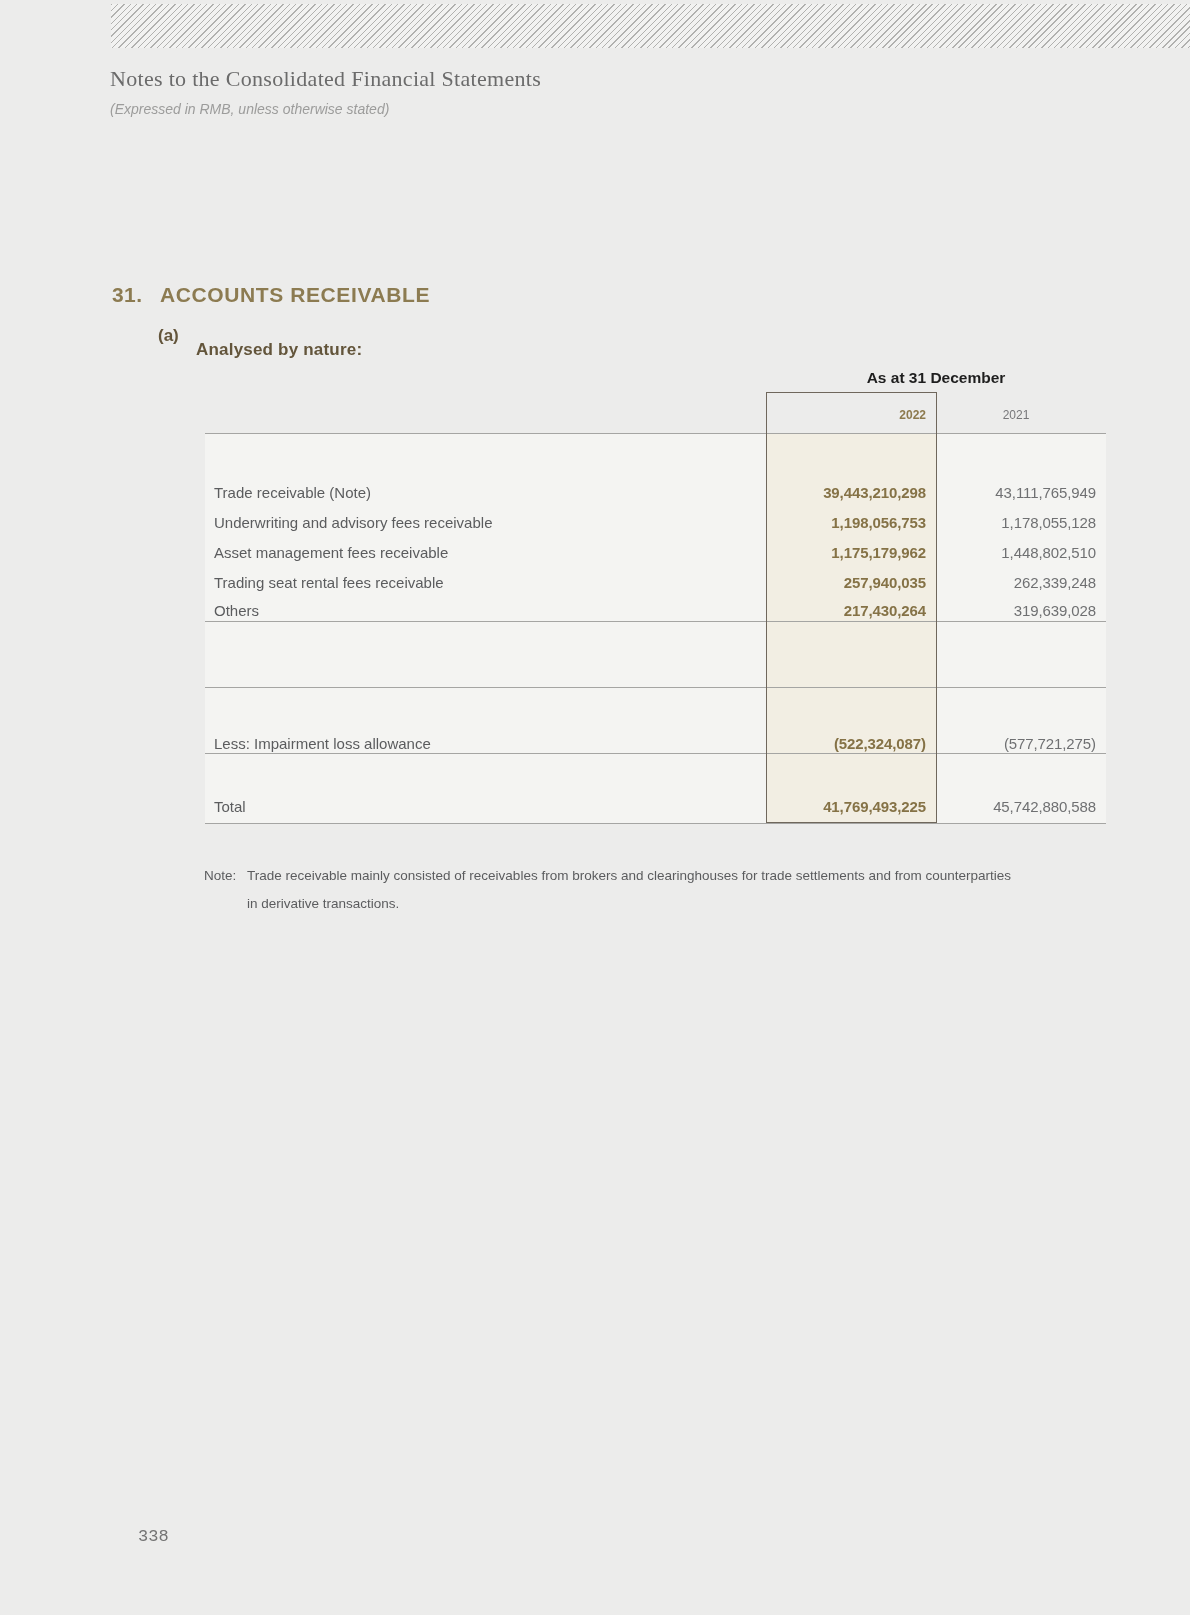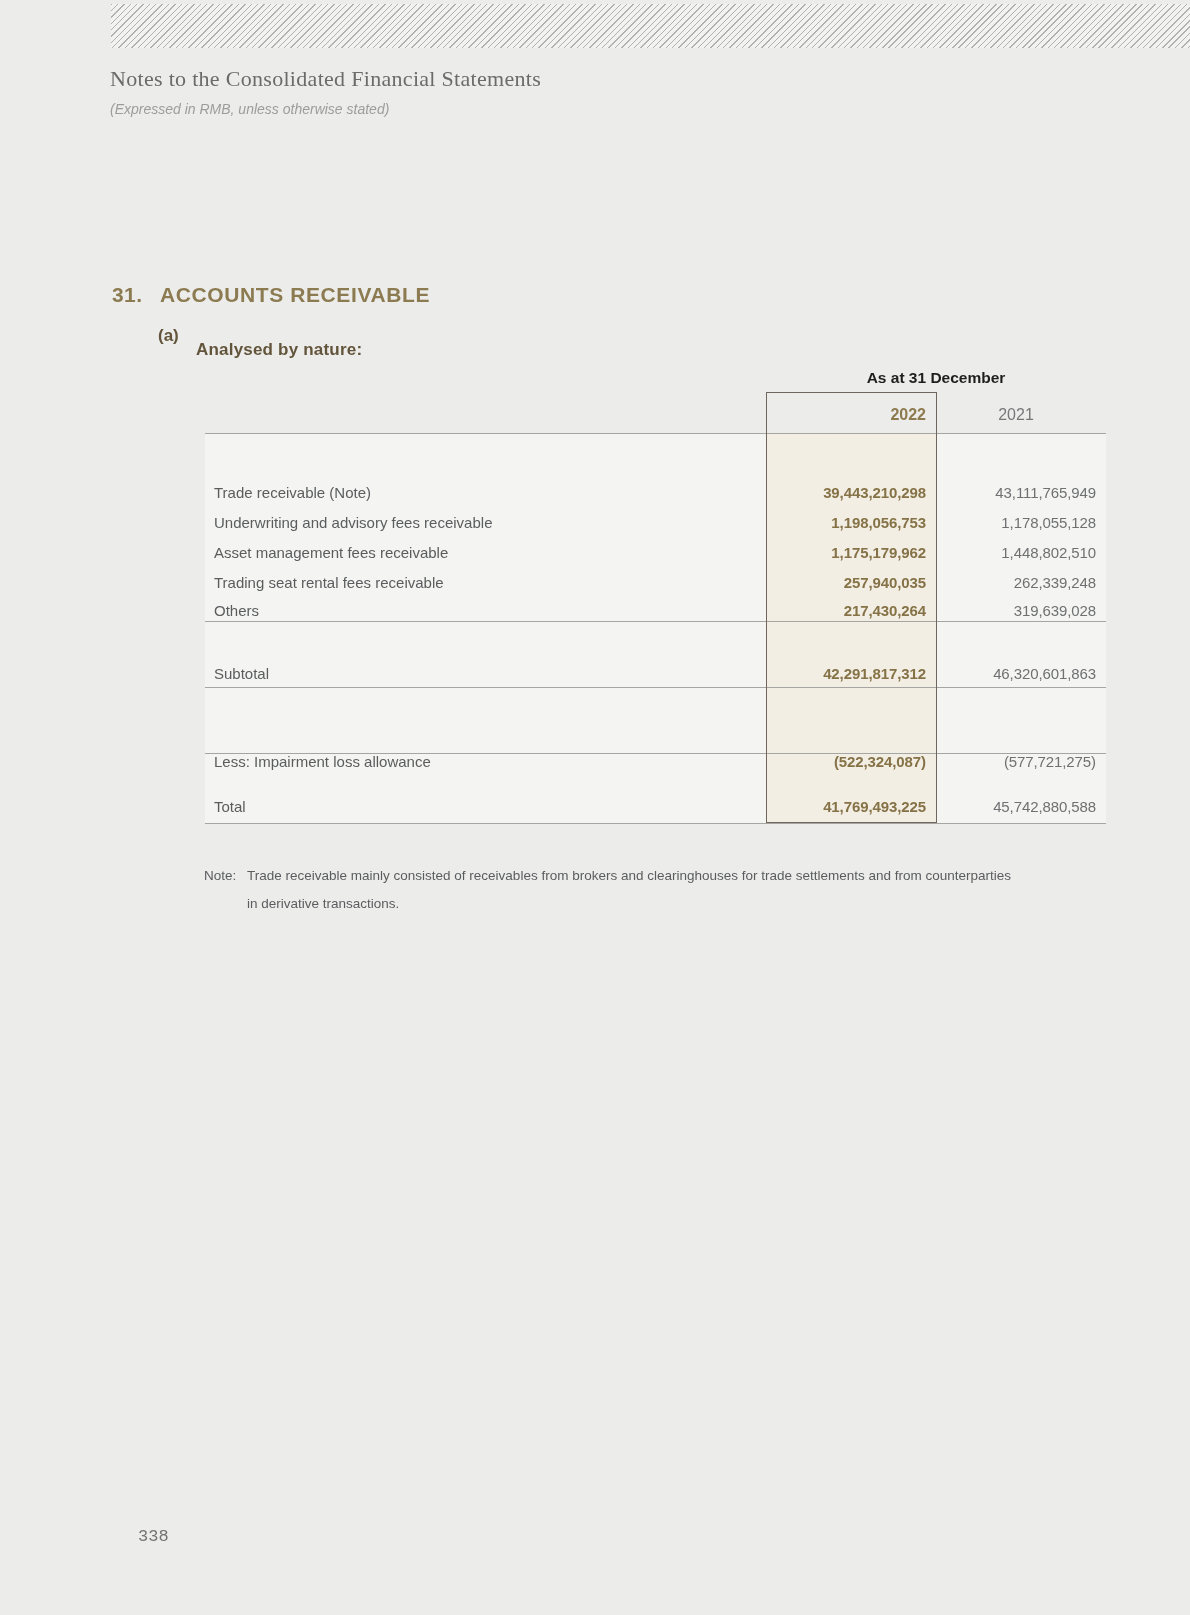--- a/index.html
+++ b/index.html
@@ -56,32 +56,32 @@
   .hl-top{top:433px;}
   .hl-1{top:621px;}
   .hl-2{top:687px;}
   .hl-3{top:753px;}
   .hl-bot{top:823px;}
 
   .period-hdr{
     position:absolute;left:766px;top:369px;width:340px;
     text-align:center;font-size:15.5px;font-weight:bold;color:#1e1e1e;
   }
-  .yr{position:absolute;top:405px;font-size:16px;line-height:20px;}
+  .yr{position:absolute;top:405px;font-size:12px;line-height:20px;}
   .yr-2022{left:766px;width:160px;text-align:right;font-weight:bold;color:#8d7a4e;}
   .yr-2021{left:936px;width:160px;text-align:center;color:#77777a;}
 
   .trow{position:absolute;left:205px;width:901px;height:20px;}
   .cell{position:absolute;top:0;line-height:20px;font-size:15px;white-space:nowrap;}
   .c-label{left:9px;color:#5b5c5e;}
   .c-v22{left:0;width:721px;text-align:right;color:#857246;font-weight:bold;letter-spacing:-.1px;}
   .c-v21{left:0;width:891px;text-align:right;color:#6f7072;letter-spacing:-.1px;}
 
   .r0{top:483px;} .r1{top:513px;} .r2{top:543px;} .r3{top:573px;} .r4{top:601px;}
-  .r5{top:664px;} .r6{top:752px;} .r7{top:797px;}
+  .r5{top:664px;} .r6{top:734px;} .r7{top:797px;}
 
   
   .note-label{position:absolute;left:204px;top:868px;font-size:13.5px;color:#5b5c5e;}
   .note-line1{position:absolute;left:247px;top:868px;width:840px;font-size:13.5px;color:#5b5c5e;white-space:nowrap;}
   .note-line2{position:absolute;left:247px;top:896px;font-size:13.5px;color:#5b5c5e;text-align:center;}
 
   .page-num{
     position:absolute;left:110px;top:1527px;
     font-family:Liberation Mono, monospace;
     font-size:17px;color:#737373;margin-left:28px;
@@ -133,25 +133,20 @@
   <div class="trow r3">
     <div class="cell c-label">Trading seat rental fees receivable</div>
     <div class="cell c-v22">257,940,035</div>
     <div class="cell c-v21">262,339,248</div>
   </div>
   <div class="trow r4">
     <div class="cell c-label">Others</div>
     <div class="cell c-v22">217,430,264</div>
     <div class="cell c-v21">319,639,028</div>
   </div>
-  <div class="trow r5">
-    <div class="cell c-label">Subtotal</div>
-    <div class="cell c-v22">42,291,817,312</div>
-    <div class="cell c-v21">46,320,601,863</div>
-  </div>
   <div class="trow r6">
     <div class="cell c-label">Less: Impairment loss allowance</div>
     <div class="cell c-v22">(522,324,087)</div>
     <div class="cell c-v21">(577,721,275)</div>
   </div>
   <div class="trow r7">
     <div class="cell c-label">Total</div>
     <div class="cell c-v22">41,769,493,225</div>
     <div class="cell c-v21">45,742,880,588</div>
   </div>

